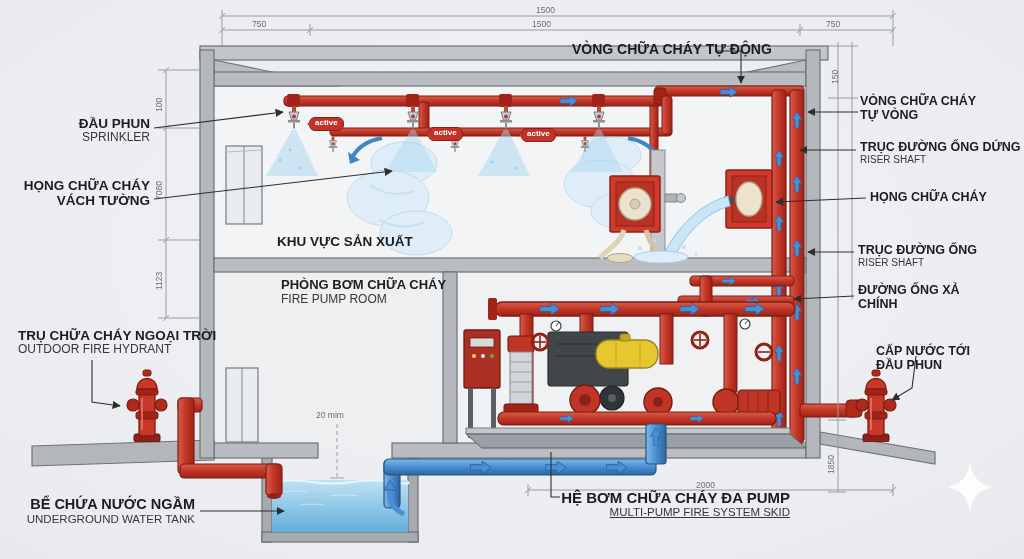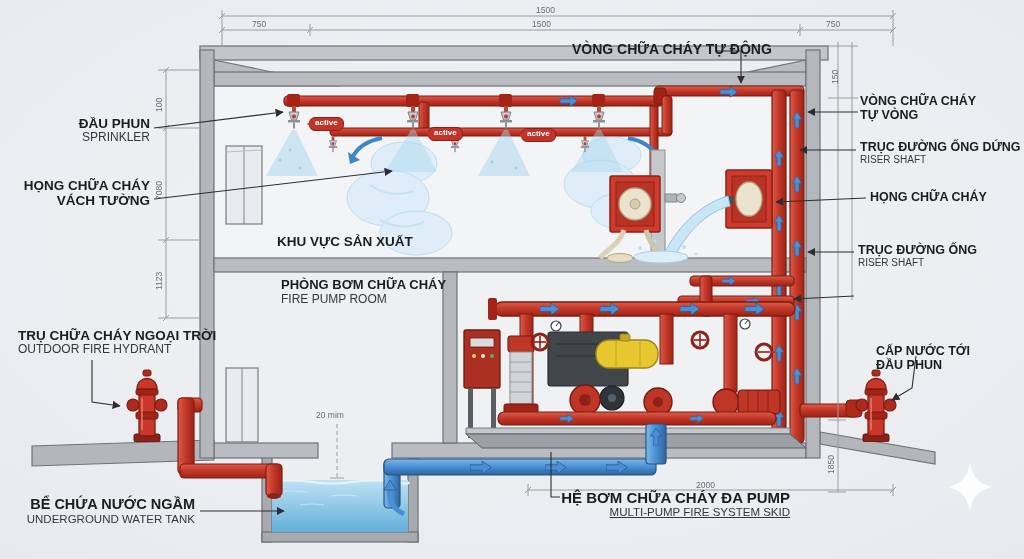--- a/index.html
+++ b/index.html
@@ -433,20 +433,24 @@
 
 <div class="lbl rc" style="left:870px;top:190px">
   <div class="vi">HỌNG CHỮA CHÁY</div>
 </div>
 
 <div class="lbl rc" style="left:858px;top:243px">
   <div class="vi">TRỤC ĐƯỜNG ỐNG</div>
   <div class="en">RISER SHAFT</div>
 </div>
 
+<div class="lbl rc" style="left:858px;top:283px">
+  <div class="vi">ĐƯỜNG ỐNG XẢ</div>
+  <div class="vi">CHÍNH</div>
+</div>
 
 <div class="lbl rc" style="left:876px;top:344px">
   <div class="vi">CẤP NƯỚC TỚI</div>
   <div class="vi">ĐẦU PHUN</div>
 </div>
 
 <div class="lbl c skid-lbl" style="left:558px;top:489px;width:232px">
   <div class="vi">HỆ BƠM CHỮA CHÁY ĐA PUMP</div>
   <div class="en">MULTI-PUMP FIRE SYSTEM SKID</div>
 </div>

